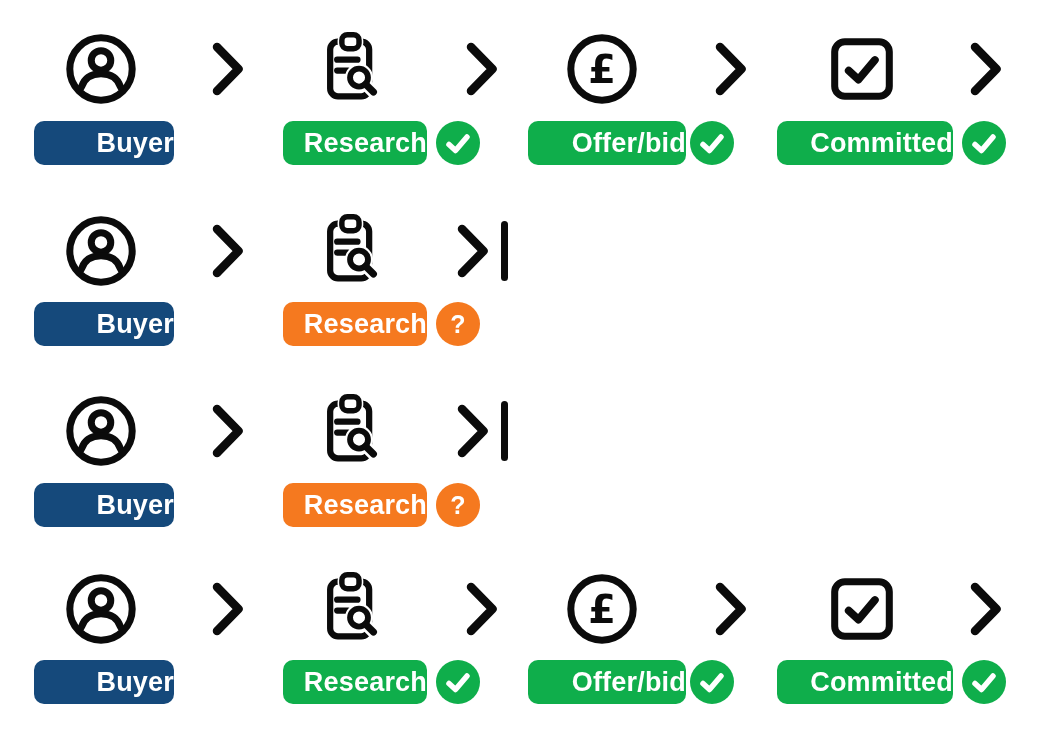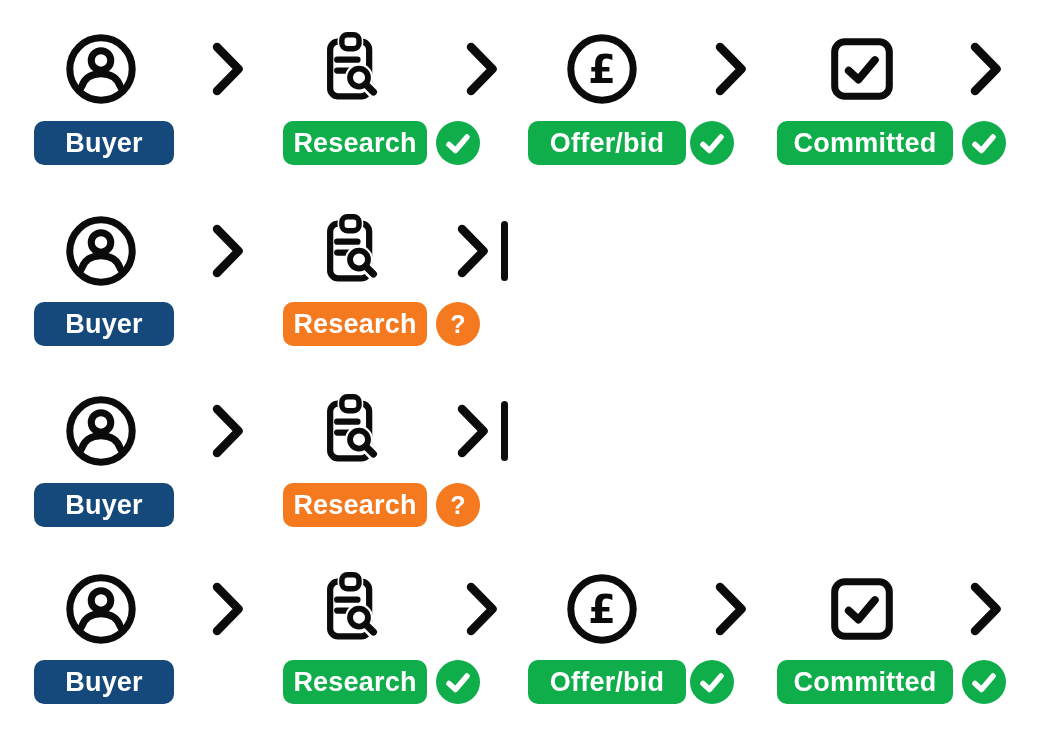--- a/index.html
+++ b/index.html
@@ -1,21 +1,21 @@
 <!DOCTYPE html>
 <html style="--navy: #15497b; --green: #0fae4b; --orange: #f5791f; --ink: #0b0b0b; --background: #ffffff;"><head>
 <meta charset="utf-8">
 <style>
   html,body{margin:0;padding:0;background:var(--background,#fff);}
   .canvas{position:relative;width:1058px;height:737px;overflow:hidden;
           background:var(--background,#fff);color:var(--ink,#0b0b0b);
           font-family:"Liberation Sans",sans-serif;}
   .icon{position:absolute;width:78px;height:78px;}
   .chev{position:absolute;width:34px;height:56px;}
-  .pill{position:absolute;height:44px;line-height:44px;border-radius:10px;text-align:center;
+  .pill{position:absolute;height:44px;line-height:44px;border-radius:10px;text-align:right;
         color:#fff;font-weight:700;font-size:27px;letter-spacing:.2px;}
   .pill.navy{background:var(--navy,#15497b);}
   .pill.green{background:var(--green,#0fae4b);}
   .pill.orange{background:var(--orange,#f5791f);}
   .circ{position:absolute;width:44px;height:44px;border-radius:50%;
         display:flex;align-items:center;justify-content:center;}
   .circ.green{background:var(--green,#0fae4b);}
   .circ.orange{background:var(--orange,#f5791f);}
   .qmark{color:#fff;font-weight:700;font-size:25px;}
   .endbar{position:absolute;width:7px;height:60px;border-radius:3.5px;background:var(--ink,#0b0b0b);}

